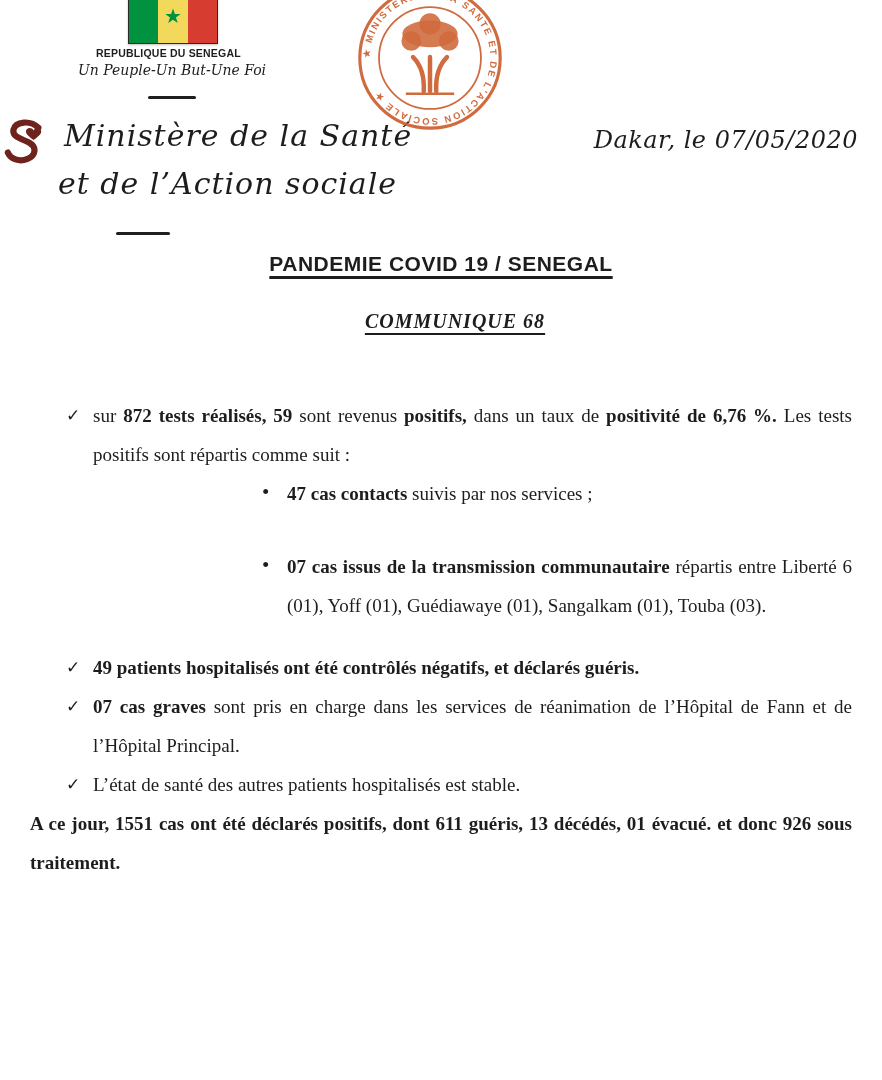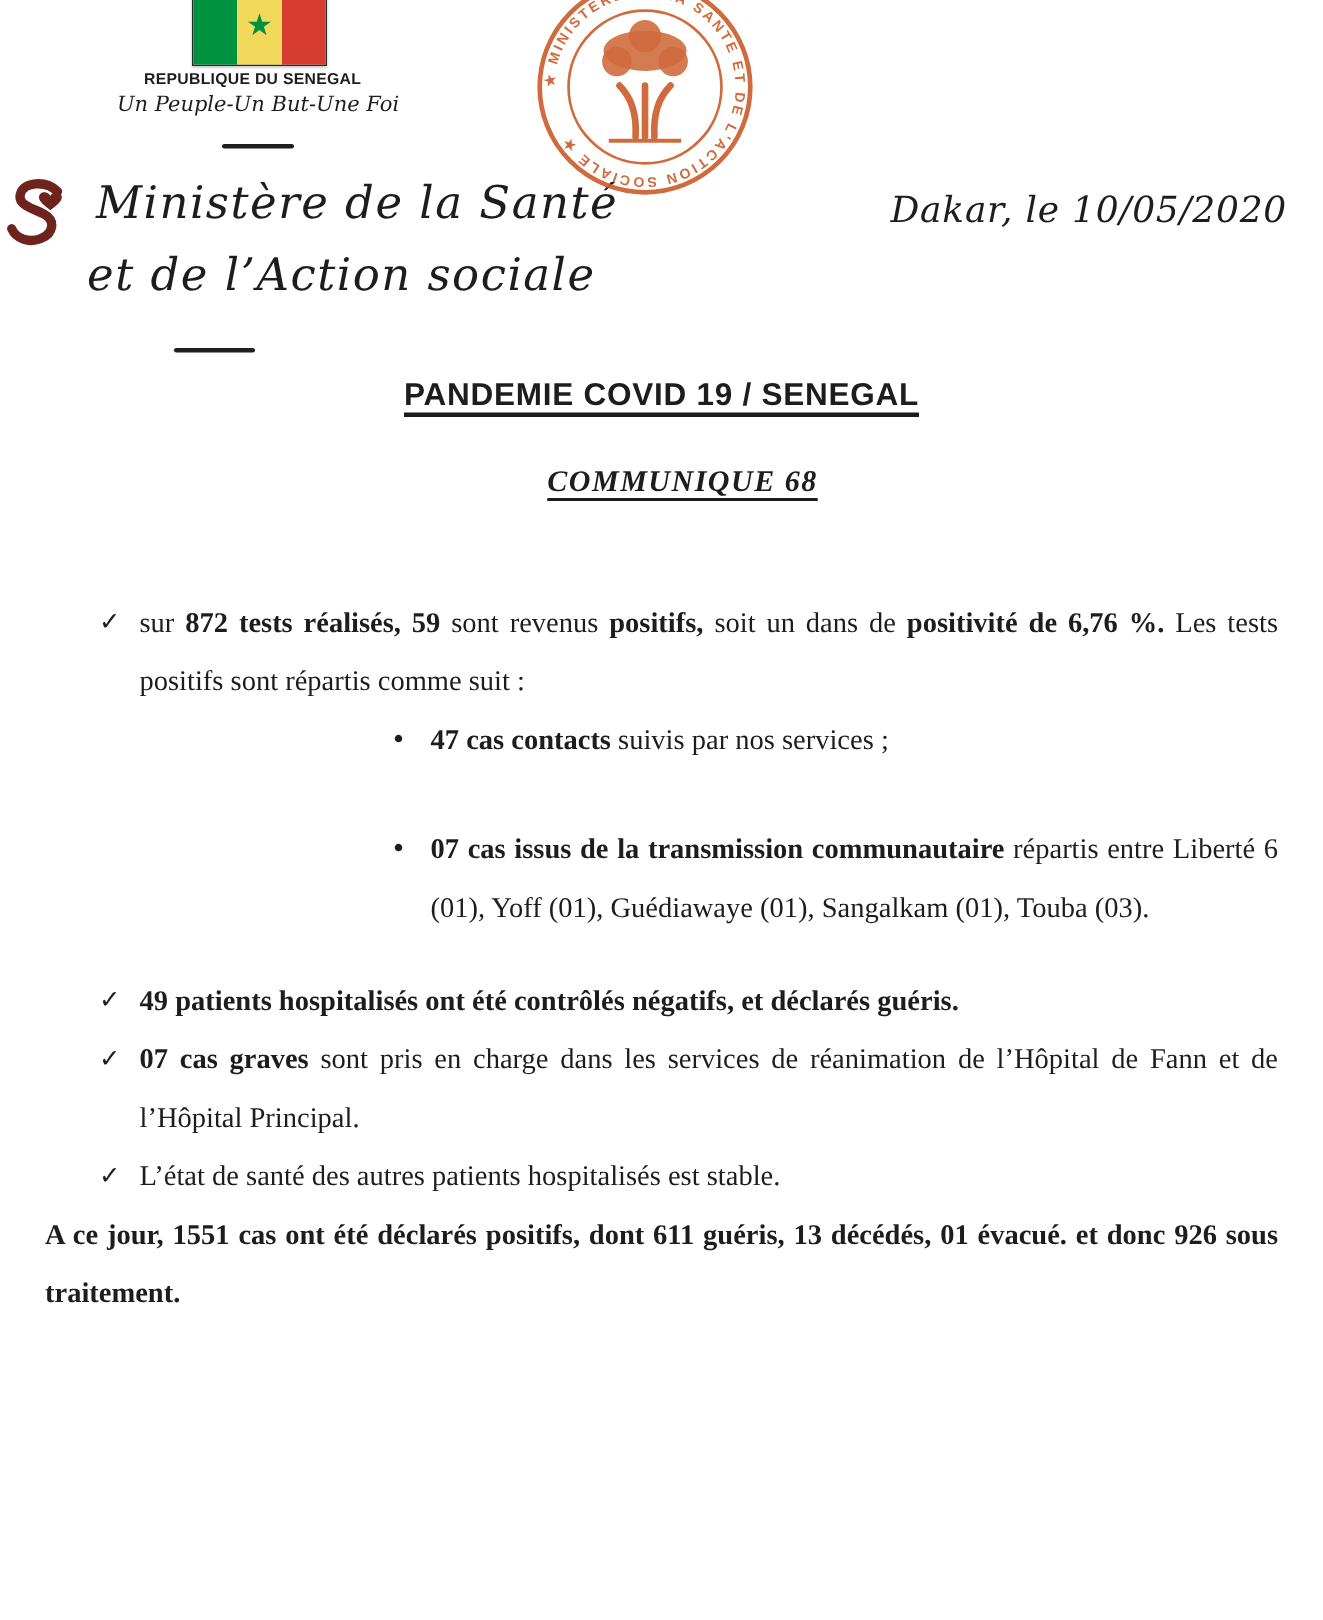--- a/index.html
+++ b/index.html
@@ -131,32 +131,32 @@
       <g>
         <ellipse cx="85" cy="58" rx="31" ry="15" fill="currentColor" opacity=".9"></ellipse>
         <circle cx="64" cy="66" r="11" fill="currentColor" opacity=".9"></circle>
         <circle cx="106" cy="66" r="11" fill="currentColor" opacity=".9"></circle>
         <circle cx="85" cy="47" r="12" fill="currentColor" opacity=".9"></circle>
         <path d="M78,122 C79,104 74,92 66,84 M85,122 L85,84 M92,122 C91,104 96,92 104,84" fill="none" stroke="currentColor" stroke-width="5" stroke-linecap="round"></path>
         <line x1="58" y1="125" x2="112" y2="125" stroke="currentColor" stroke-width="3"></line>
       </g>
     </svg>
 
-    <div class="dateline script">Dakar, le 10/05/2020</div>
+    <div class="dateline script">Dakar, le 07/05/2020</div>
 
     <div class="doc-title">PANDEMIE COVID 19 / SENEGAL</div>
     <div class="doc-subtitle">COMMUNIQUE 68</div>
   </div>
 
   <div class="doc-body">
 
 
     <div class="check-item">
       <span class="marker">✓</span>
-      <p><span>sur </span><span class="b">872 tests réalisés, 59</span><span> sont revenus </span><span class="b">positifs,</span><span> soit un dans de </span><span class="b">positivité de 6,76 %.</span><span>  Les tests positifs sont répartis comme suit :</span></p>
+      <p><span>sur </span><span class="b">872 tests réalisés, 59</span><span> sont revenus </span><span class="b">positifs,</span><span> dans un taux de </span><span class="b">positivité de 6,76 %.</span><span>  Les tests positifs sont répartis comme suit :</span></p>
     </div>
 
     <div class="bullet-item gap-lg">
       <span class="marker">•</span>
       <p><span class="b">47 cas contacts</span><span> suivis par nos services ;</span></p>
     </div>
 
     <div class="bullet-item gap-md">
       <span class="marker">•</span>
       <p><span class="b">07 cas issus de la transmission communautaire</span><span> répartis entre Liberté 6 (01), Yoff (01), Guédiawaye (01), Sangalkam (01), Touba (03).</span></p>

